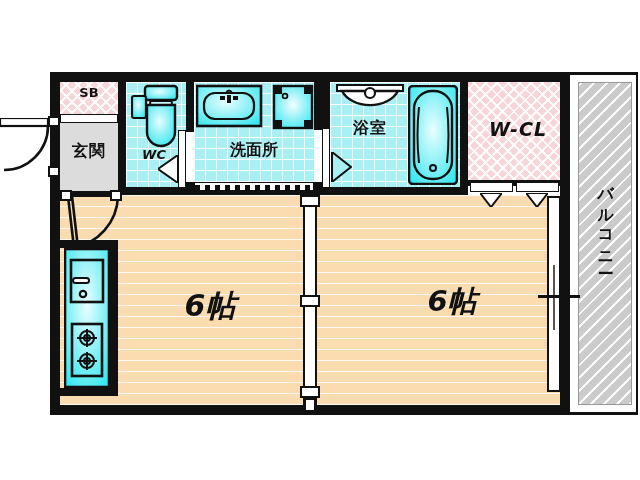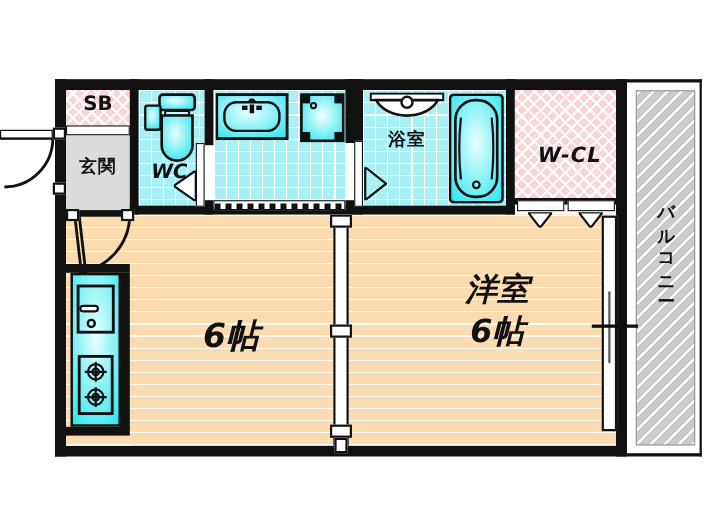--- a/index.html
+++ b/index.html
@@ -42,21 +42,21 @@
   .f-white{background:#ffffff;}
 
   
   .lbl{position:absolute;color:#111;font-weight:bold;
        font-style:italic;letter-spacing:0;white-space:nowrap;
        text-align:center;line-height:1.05;}
   .lbl.up{font-style:normal;}
 
   .lbl-dk{font-size:30px;}
   .lbl-room{font-size:29px;}
-  .lbl-md{font-size:18px;}
+  .lbl-md{font-size:13px;}
   .lbl-sm{font-size:16px;}
   .lbl-wcl{font-size:19px;}
   .lbl-vert{writing-mode:vertical-rl;font-size:16px;font-style:normal;
             letter-spacing:4px;font-weight:bold;}
 
   
   .fx{position:absolute;}
 
   
   .jamb{position:absolute;background:#ffffff;border:2px solid #111;box-sizing:border-box;}
@@ -281,25 +281,25 @@
   <div class="wall" style="left:60px;top:240px;width:58px;height:8px;"></div>
   <div class="wall" style="left:110px;top:248px;width:8px;height:142px;"></div>
   <div class="wall" style="left:60px;top:388px;width:58px;height:8px;"></div>
 
   <div class="lbl lbl-md up" style="left:60px;top:86px;width:58px;">SB</div>
 
   <div class="lbl lbl-sm up" style="left:60px;top:143px;width:58px;letter-spacing:1px;">玄関</div>
 
   <div class="lbl lbl-md" style="left:126px;top:148px;width:56px;">WC</div>
 
+  <div class="lbl lbl-sm up" style="left:194px;top:142px;width:120px;letter-spacing:0px;">洗面所</div>
 
   <div class="lbl lbl-sm up" style="left:334px;top:120px;width:72px;letter-spacing:1px;font-family:Liberation Serif, serif;">浴室</div>
 
-  <div class="lbl lbl-wcl" style="left:468px;top:132px;width:100px;letter-spacing:1px;">W-CL</div>
+  <div class="lbl lbl-wcl" style="left:468px;top:120px;width:100px;letter-spacing:1px;">W-CL</div>
 
   <div class="lbl lbl-dk" style="left:125px;top:290px;width:170px;">6帖</div>
 
-  <div class="lbl lbl-room" style="left:372px;top:248px;width:160px;">洋室</div>
   <div class="lbl lbl-room" style="left:372px;top:286px;width:160px;">6帖</div>
 
   <div class="lbl lbl-vert" style="left:597px;top:175px;">バルコニー</div>
 
 </div>
 
 </body></html>

